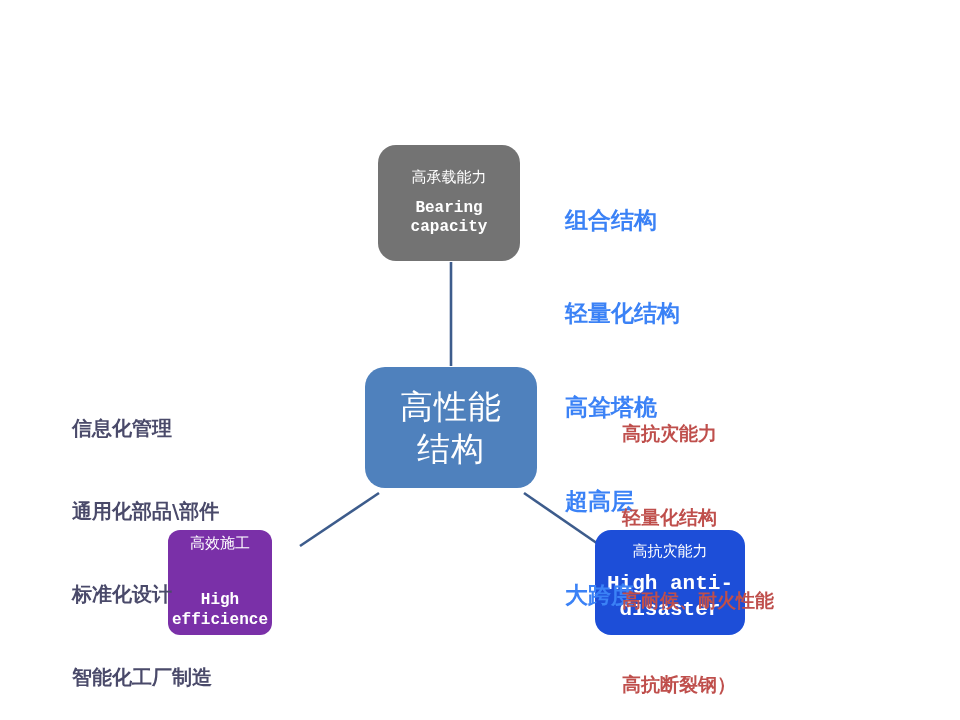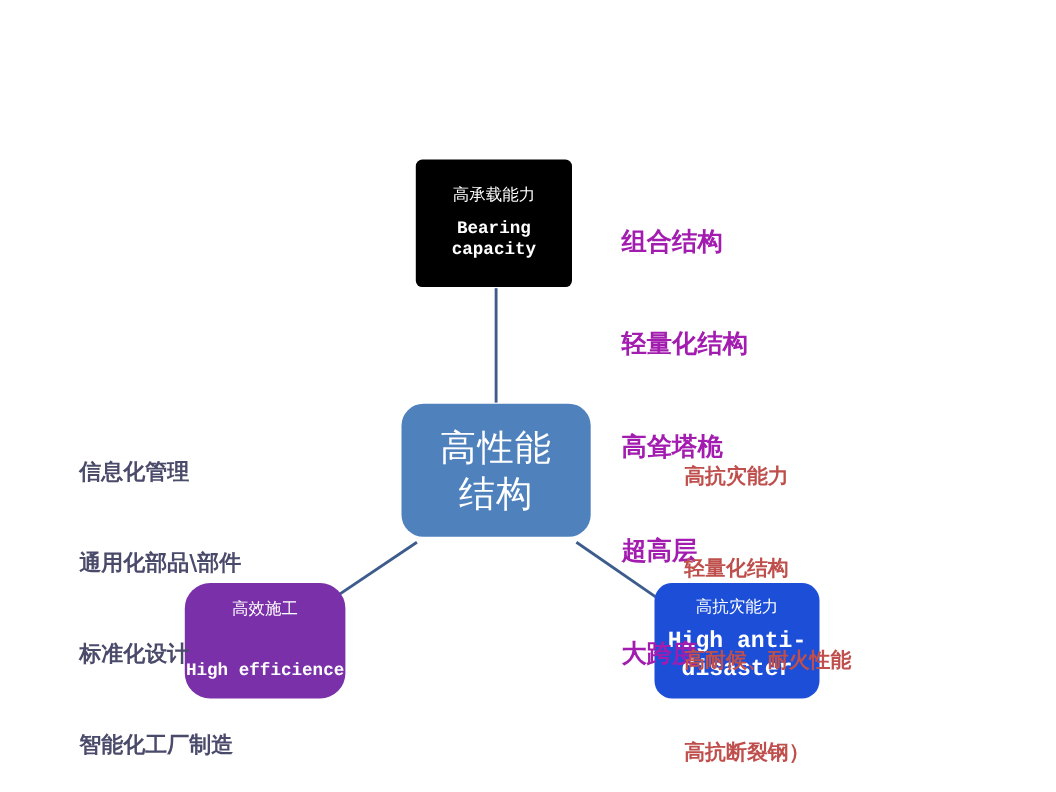--- a/index.html
+++ b/index.html
@@ -71,22 +71,22 @@
     font-family: Liberation Mono, monospace;
     font-weight: bold;
     line-height: 1.18;
   }
 
   #node-bearing {
     left: 378px;
     top: 145px;
     width: 142px;
     height: 116px;
-    background: #000000;
-    border-radius: 6px;
+    background: #737373;
+    border-radius: 18px;
   }
   #node-bearing .cn { font-size: 15px; margin-bottom: 13px; }
   #node-bearing .en { font-size: 16px; }
 
   #node-center {
     left: 365px;
     top: 367px;
     width: 172px;
     height: 121px;
     background: #4f81bd;
@@ -95,24 +95,24 @@
   #node-center .cn {
     font-size: 33px;
     letter-spacing: 1px;
     padding: 0 24px;
     line-height: 1.25;
   }
 
   #node-efficience {
     left: 168px;
     top: 530px;
-    width: 146px;
+    width: 104px;
     height: 105px;
     background: #7a30a8;
-    border-radius: 23px;
+    border-radius: 12px;
     gap: 28px;
   }
   #node-efficience .cn { font-size: 15px; margin-bottom: 11px; }
   #node-efficience .en { font-size: 16px; line-height: 1.2; }
 
   #node-antidisaster {
     left: 595px;
     top: 530px;
     width: 150px;
     height: 105px;
@@ -126,21 +126,21 @@
   .text-block {
     position: absolute;
     font-family: "DejaVu Sans", "Liberation Sans", sans-serif;
     white-space: pre;
   }
   .text-block .line { display: block; }
 
   #text-red {
     left: 565px;
     top: 142px;
-    color: #a21caf;
+    color: #3b82f6;
     font-size: 23px;
     font-weight: bold;
     line-height: 1.36;
   }
 
   #text-left {
     left: 72px;
     top: 360px;
     color: #4a4a6a;
     font-size: 20px;

